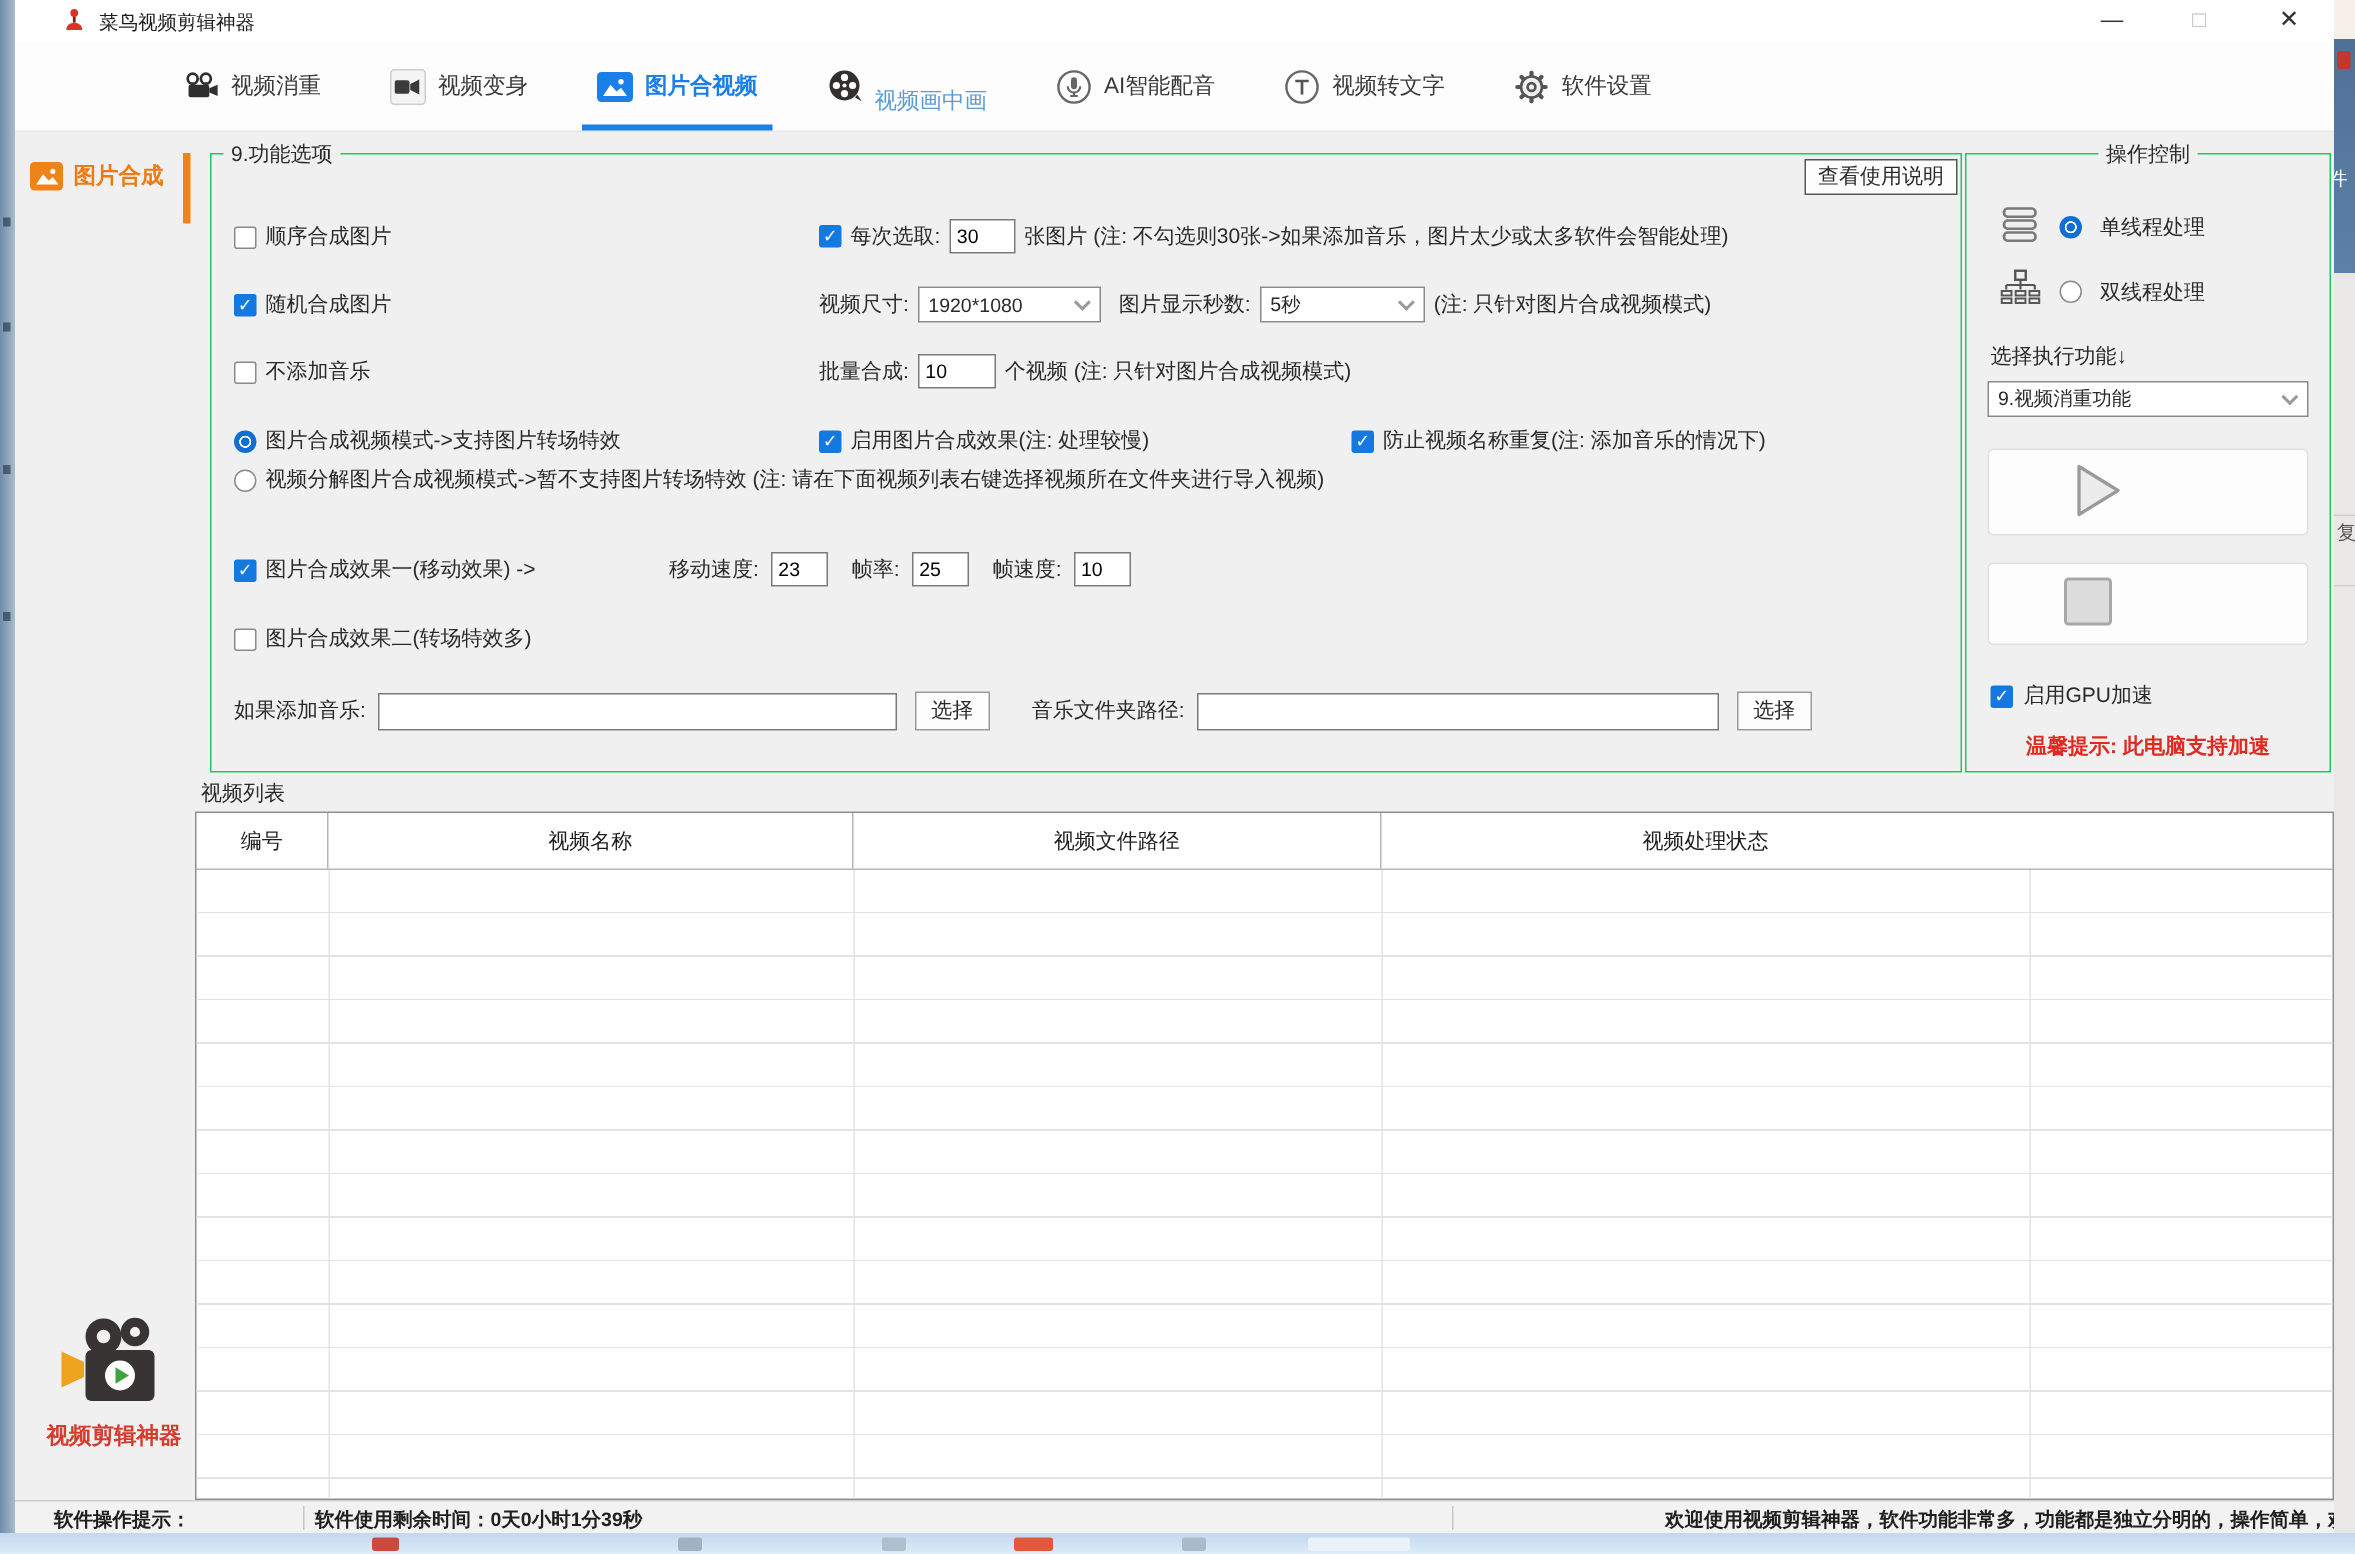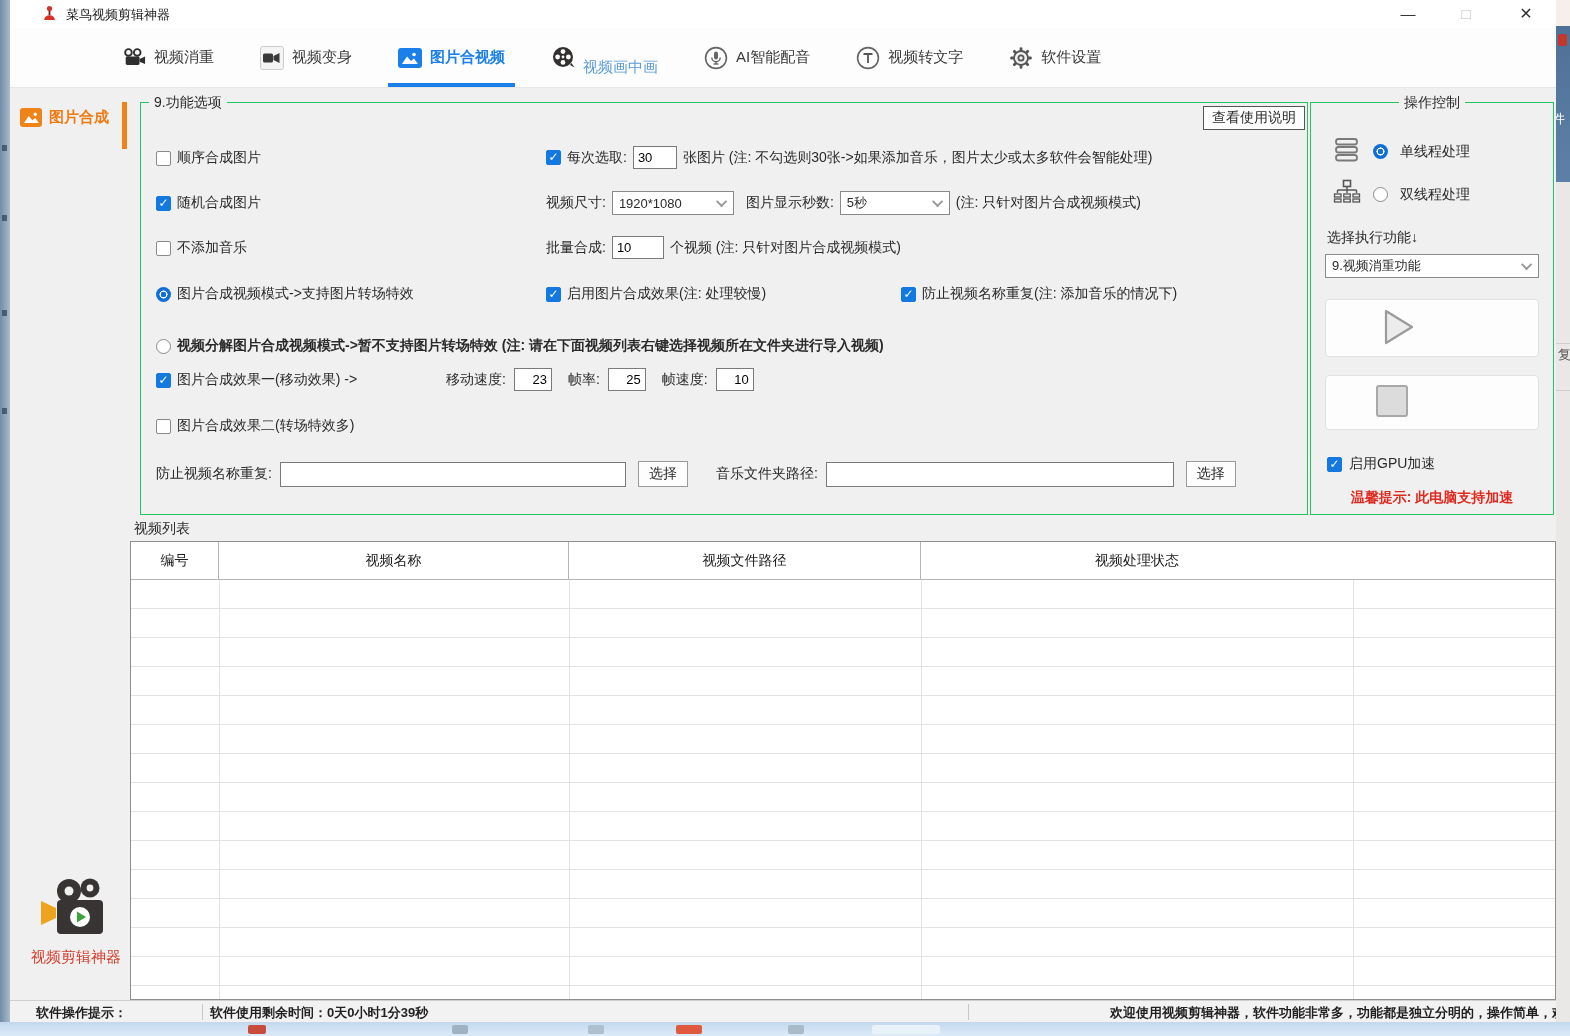--- a/index.html
+++ b/index.html
@@ -43,42 +43,42 @@
   .imgtab-chip { width:24px; height:20px; background:#1a7fe8; border-radius:3px;
     display:flex; align-items:center; justify-content:center; }
   .imgtab-chip.orange { background:#ee8419; width:22px; height:19px; }
 
   
   .side-item { position:absolute; left:10px; top:108px; display:flex; align-items:center; gap:7px; }
   .side-item .slabel { color:#ee7b12; font-weight:bold; font-size:15px; }
   .side-bar-accent { position:absolute; left:112px; top:102px; width:5px; height:47px; background:#ee8419; }
   .logo { position:absolute; left:26px; top:876px; }
   .logo-label { position:absolute; left:10px; top:948px; width:112px; text-align:center;
-    color:#d43c2c; font-weight:normal; font-size:15px; }
+    color:#d43c2c; font-weight:bold; font-size:15px; }
 
   
   .gbox { position:absolute; border:1px solid #22c55e; }
   .gbox .legend { position:absolute; top:-9px; background:#f0f0f0; padding:0 5px; font-size:14px; color:#2a2a2a; }
   .opt-box { left:130px; top:102px; width:1168px; height:413px; }
   .ctl-box { left:1300px; top:102px; width:244px; height:413px; }
   .ctl-box .legend { left:50%; transform:translateX(-50%);font-family:Liberation Serif, serif; }
 
   .row { position:absolute; display:flex; align-items:center; gap:6px; }
 
   
   .cb { width:15px; height:15px; border:1px solid #8a8a8a; background:#fff; border-radius:2px;
     flex:0 0 auto; position:relative; }
   .cb.checked { background:#1378e0; border-color:#1378e0; }
   .cb.checked::after { content:"✓"; position:absolute; left:1.5px; top:-1px; color:#fff; font-size:12px; font-weight:bold; }
   .radio { width:15px; height:15px; border:1px solid #8a8a8a; border-radius:50%; background:#fff; flex:0 0 auto; }
   .radio.sel { border:none;
     background:radial-gradient(closest-side,#0f6fd7 36%,#fff 40% 52%,#0f6fd7 56% 100%); }
   .tin { height:23px; border:1px solid #7a7a7a; background:#fff; font-size:13px; padding:0 4px;
     font-family:"Liberation Sans","DejaVu Sans",sans-serif; }
-  .tin.ctr { text-align:right; }
+  .tin.ctr { text-align:left; }
   .combo { height:24px; border:1px solid #8a8a8a; background:#fff; display:flex; align-items:center;
     justify-content:space-between; padding:0 6px; font-size:13px; }
   .chev { width:8px; height:8px; border-left:2px solid #9a9a9a; border-bottom:2px solid #9a9a9a;
     transform:rotate(-45deg) translateY(-2px); }
   .btn { background:#fdfdfd; border:1px solid #9a9a9a; font-size:14px; color:#2a2a2a;
     display:flex; align-items:center; justify-content:center;
     font-family:"Liberation Sans","DejaVu Sans",sans-serif; }
   .help-btn { position:absolute; right:2px; top:3px; width:102px; height:24px; border:1px solid #555; }
 
   .bigbtn { position:absolute; left:14px; width:214px; background:#fdfdfd; border:1px solid #e0e0e0;
@@ -309,21 +309,21 @@
     </div>
     <div class="row" style="left:405px; top:182px;">
       <span class="cb checked"></span>
       <span>启用图片合成效果(注: 处理较慢)</span>
     </div>
     <div class="row" style="left:760px; top:182px;">
       <span class="cb checked"></span>
       <span>防止视频名称重复(注: 添加音乐的情况下)</span>
     </div>
 
-    <div class="row" style="left:15px; top:234px;font-weight:bold;">
+    <div class="row" style="left:15px; top:208px;">
       <span class="radio"></span>
       <span>视频分解图片合成视频模式-&gt;暂不支持图片转场特效 (注: 请在下面视频列表右键选择视频所在文件夹进行导入视频)</span>
     </div>
 
     <div class="row" style="left:15px; top:268px;">
       <span class="cb checked"></span>
       <span>图片合成效果一(移动效果) -&gt;</span>
     </div>
     <div class="row" style="left:305px; top:265px; gap:8px;">
       <span>移动速度:</span>
@@ -333,21 +333,21 @@
       <span style="margin-left:8px">帧速度:</span>
       <input class="tin ctr" style="width: 38px;" value="10">
     </div>
 
     <div class="row" style="left:15px; top:314px;">
       <span class="cb"></span>
       <span>图片合成效果二(转场特效多)</span>
     </div>
 
     <div class="row" style="left:15px; top:358px; gap:8px;">
-      <span>防止视频名称重复:</span>
+      <span>如果添加音乐:</span>
       <input class="tin" style="width: 346px; height: 25px;">
       <button class="btn" style="width:50px; height:26px; margin-left:4px;">选择</button>
       <span style="margin-left:20px">音乐文件夹路径:</span>
       <input class="tin" style="width: 348px; height: 25px;">
       <button class="btn" style="width:50px; height:26px; margin-left:4px;">选择</button>
     </div>
   </div>
 
   <div class="gbox ctl-box">
     <span class="legend">操作控制</span>

